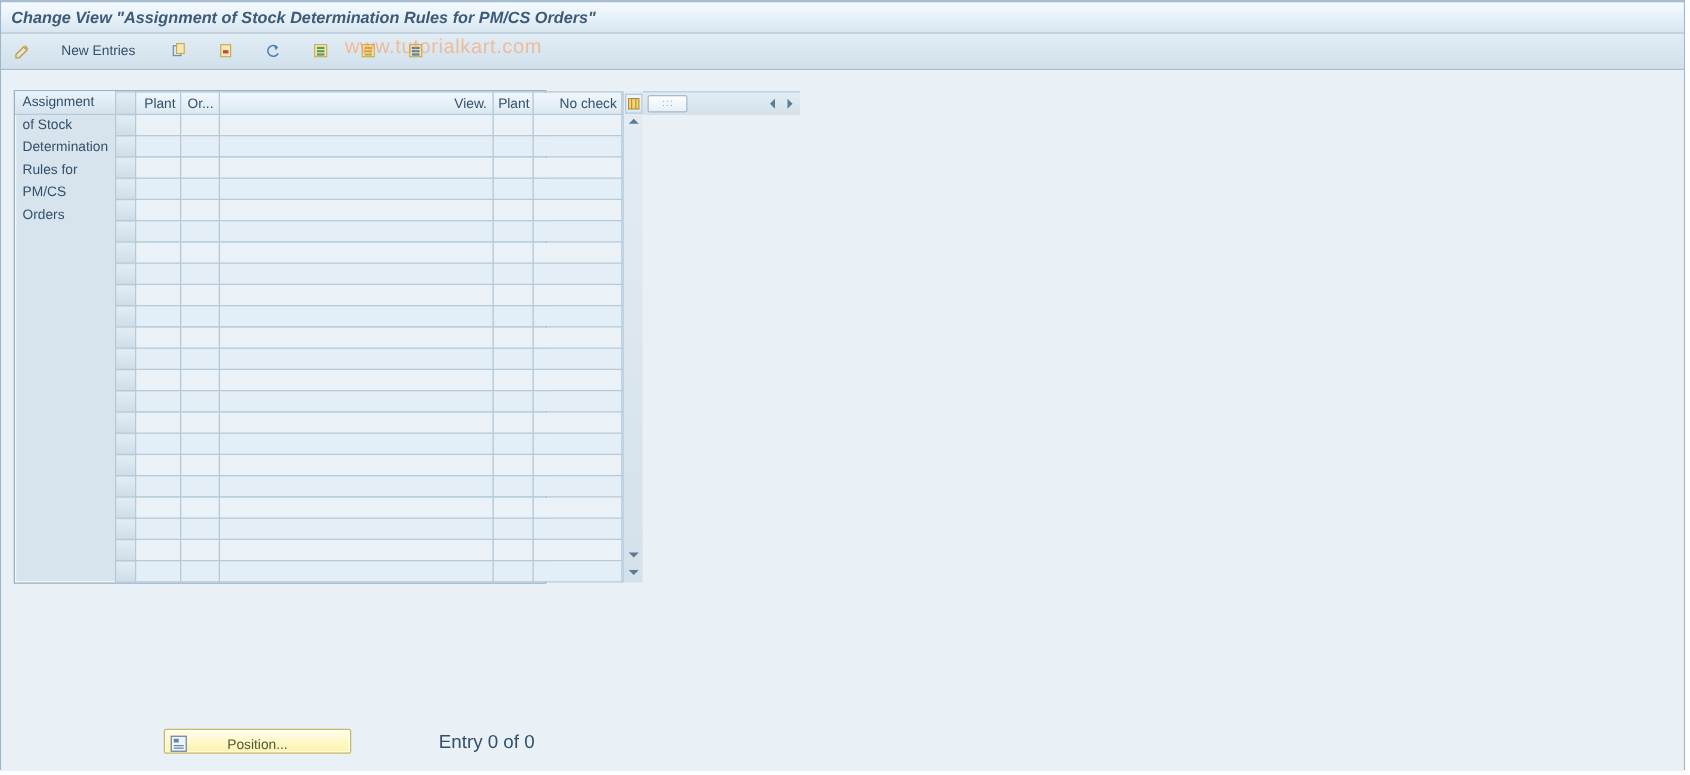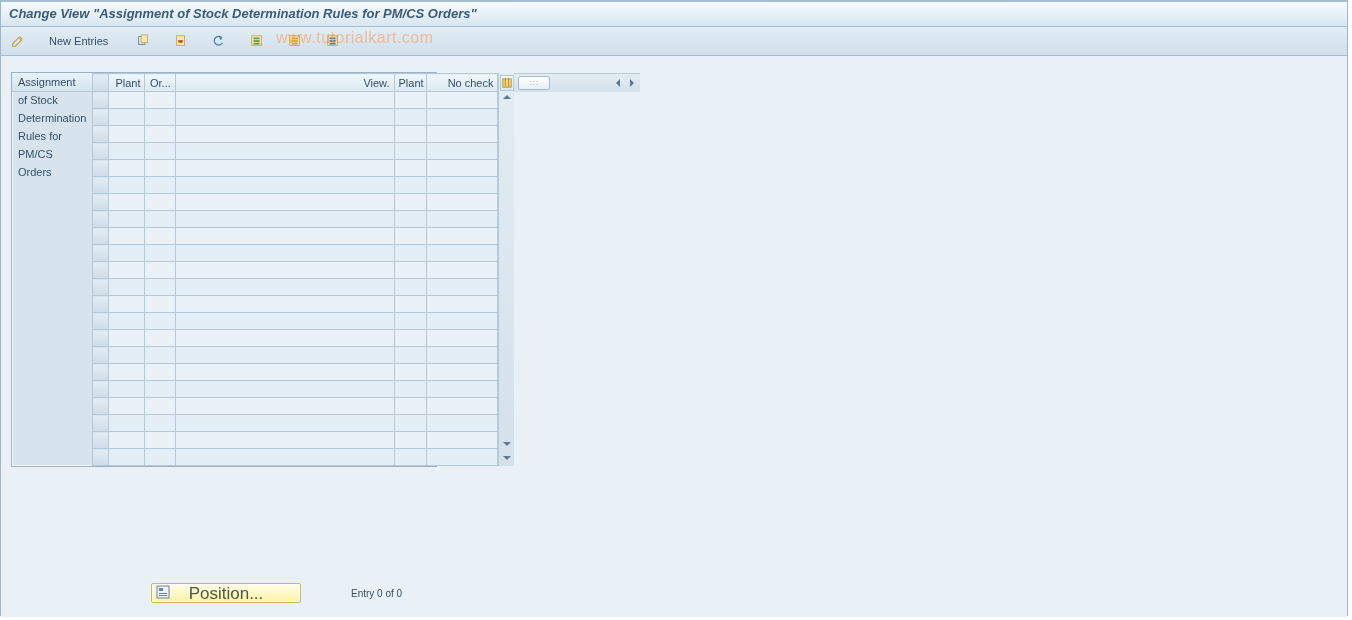--- a/index.html
+++ b/index.html
@@ -187,38 +187,37 @@
   }
   .pos-btn {
     position: absolute;
     left: 130px;
     width: 150px;
     height: 20px;
     background: linear-gradient(#fffdeb,#fff2a8);
     border: 1px solid #c7b86a;
     border-radius: 2px;
     display:flex;
-    align-items:flex-start;
+    align-items:flex-end;
     justify-content:center;
     gap: 6px;
-    font-size: 17px;
+    font-size: 11px;
     color: #4d5a3e;
     box-shadow: inset 0 0 0 1px #fffef4;
     padding: 0 6px;
     box-sizing: border-box;
-    margin-left: 20px;
   }
   .pos-btn .picon {
     width:14px; height:14px; color:#6d82a0;
     position:absolute; left:4px;
   }
   .entry-text {
     position:absolute;
     left: 350px;
-    font-size: 10px;
+    font-size: 15px;
     color: #33506b;
   }
 </style>
 </head>
 <body>
 
 <div class="app">
 
   <div class="titlebar">
     <span>Change View "Assignment of Stock Determination Rules for PM/CS Orders"</span>

